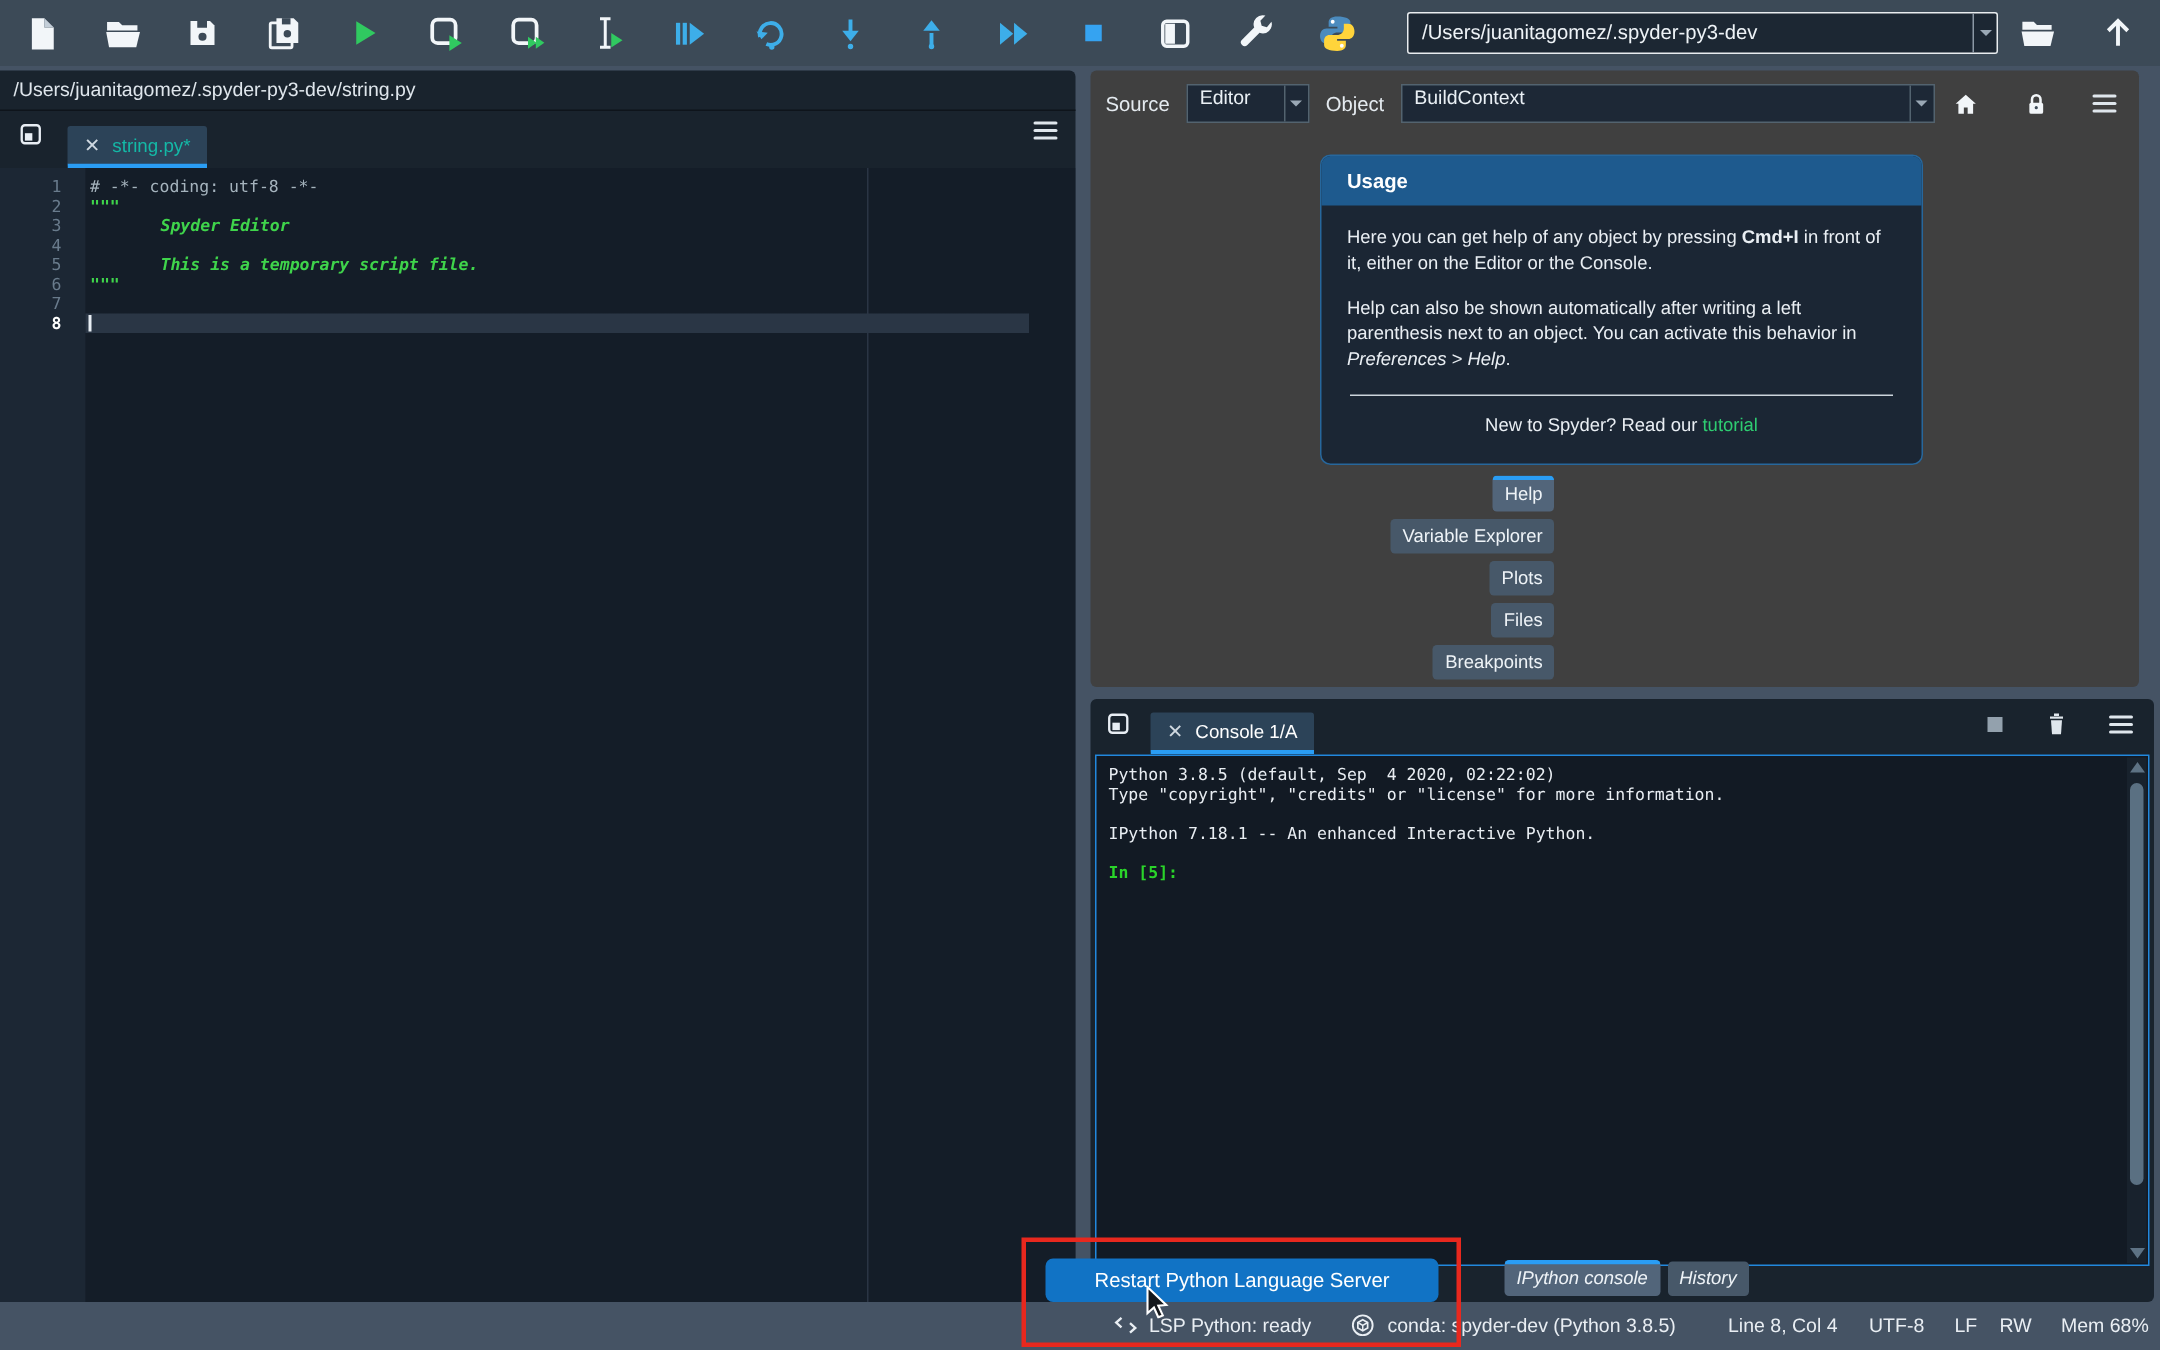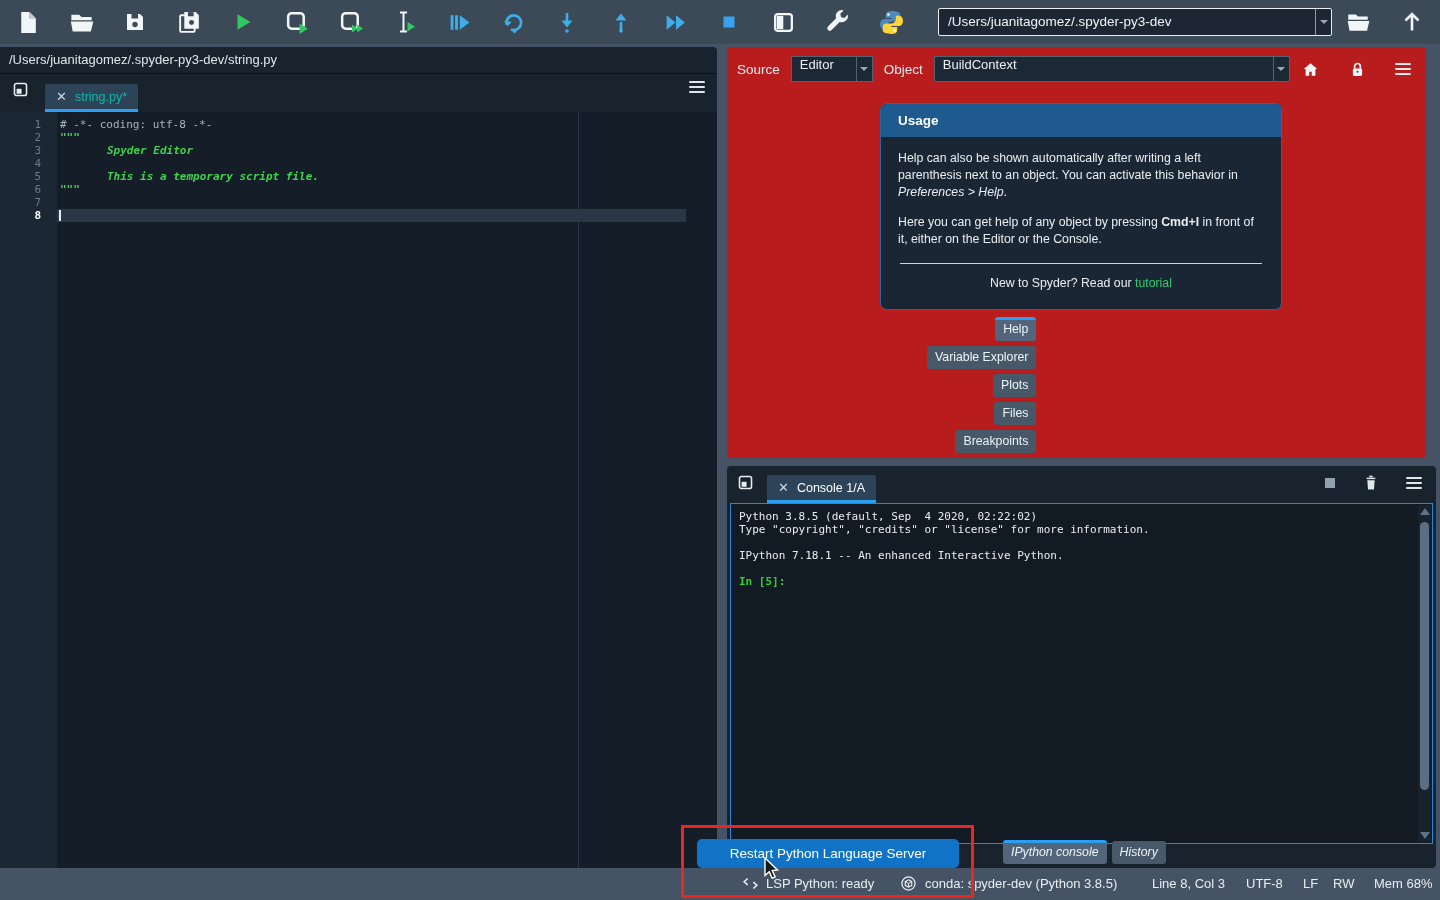--- a/index.html
+++ b/index.html
@@ -37,21 +37,21 @@
   .code{position:relative;flex:1;padding-top:6px;background:#141d28;}
   .ruler{position:absolute;top:0;bottom:0;left:521px;width:1px;background:#2a3544;}
   .code-row{position:relative;height:13px;white-space:pre;padding-left:3px;color:#a5b3bd;}
   .code-row.cur{background:linear-gradient(to right,#2a3645 0,#2a3645 629px,transparent 629px);}
   .code-row.cur::before{content:"";position:absolute;left:2px;top:1px;width:2px;height:11px;background:#e8eef4;}
   .tok-comment{color:#a5b3bd;}
   .tok-string{color:#3fd44b;font-weight:bold;}
   .tok-string.it{font-style:italic;margin-left:47px;}
 
   
-  .help-pane{position:absolute;left:727px;top:47px;width:699px;height:411px;background:#b91c1c;border-radius:4px;}
+  .help-pane{position:absolute;left:727px;top:47px;width:699px;height:411px;background:#404040;border-radius:4px;}
   .help-head{position:absolute;left:0;right:0;top:8px;height:28px;display:flex;align-items:center;padding:0 10px;gap:11px;}
   .hlabel{color:#e4eaef;font-size:13.5px;}
   .combo{display:flex;height:26px;background:#1d2836;border:1px solid #53636f;border-radius:0;align-items:flex-start;box-sizing:border-box;cursor:default;}
   .combo .val{padding:0 8px;font-size:13px;color:#eaf0f5;flex:1;white-space:nowrap;overflow:hidden;}
   .combo .arr{width:15px;height:100%;border-left:1px solid #53636f;display:flex;align-items:center;justify-content:center;}
   .help-icons{margin-left:auto;display:flex;align-items:center;gap:29px;padding-right:5px;}
 
   .usage-card{position:absolute;left:153px;top:56px;width:402px;border:1px solid #27679c;border-radius:7px;background:#1b2634;box-sizing:border-box;}
   .usage-head{background:#1e5a8e;border-radius:6px 6px 0 0;padding:9px 17px;color:#ffffff;font-weight:bold;font-size:13.5px;}
   .usage-body{padding:13px 17px 12px;color:#e9eef3;font-size:12.3px;line-height:1.38;}
@@ -323,22 +323,22 @@
               <span></span>
               <span></span>
             </div>
         </span>
       </div>
     </div>
 
     <div class="usage-card">
       <div class="usage-head">Usage</div>
       <div class="usage-body">
+        <p><span>Here you can get help of any object by pressing </span><b>Cmd+I</b><span> in front of it, either on the Editor or the Console.</span></p>
         <p><span>Help can also be shown automatically after writing a left parenthesis next to an object. You can activate this behavior in </span><i>Preferences &gt; Help</i><span>.</span></p>
-        <p><span>Here you can get help of any object by pressing </span><b>Cmd+I</b><span> in front of it, either on the Editor or the Console.</span></p>
         <hr class="usage-hr">
         <div class="usage-foot">
           <span>New to Spyder? Read our </span><span class="green-link">tutorial</span>
         </div>
       </div>
     </div>
 
     <div class="tab-row help-tabs">
       <div class="htab active">Help</div>
       <div class="htab">Variable Explorer</div>
@@ -414,21 +414,21 @@
     </span>
     <span class="sb-item" style="left:766px;">LSP Python: ready</span>
     <span class="sb-icon" style="left:900px;">
       <svg width="17" height="17" viewBox="0 0 24 24">
           <circle cx="12" cy="12" r="9.3" fill="none" stroke="#e9eef3" stroke-width="1.8"></circle>
           <path d="M12 6.8l4.6 2.6v5.2L12 17.2l-4.6-2.6V9.4z" fill="none" stroke="#e9eef3" stroke-width="1.6"></path>
           <path d="M7.4 9.4l4.6 2.7 4.6-2.7M12 12.1v5.1" fill="none" stroke="#e9eef3" stroke-width="1.4"></path>
         </svg>
     </span>
     <span class="sb-item" style="left:925px;">conda: spyder-dev (Python 3.8.5)</span>
-    <span class="sb-item" style="left:1152px;">Line 8, Col 3</span>
+    <span class="sb-item" style="left:1152px;">Line 8, Col 4</span>
     <span class="sb-item" style="left:1246px;">UTF-8</span>
     <span class="sb-item" style="left:1303px;">LF</span>
     <span class="sb-item" style="left:1333px;">RW</span>
     <span class="sb-item" style="left:1374px;">Mem 68%</span>
   </div>
 
   <div class="restart-btn">Restart Python Language Server</div>
   <div class="annotation-rect"></div>
   <div class="mouse-cursor">
     <svg width="20" height="22" viewBox="0 0 20 22">

